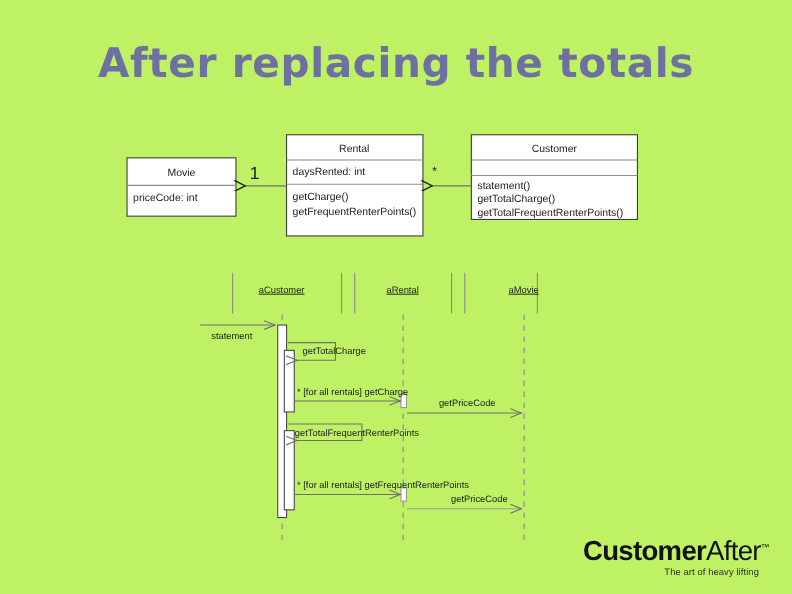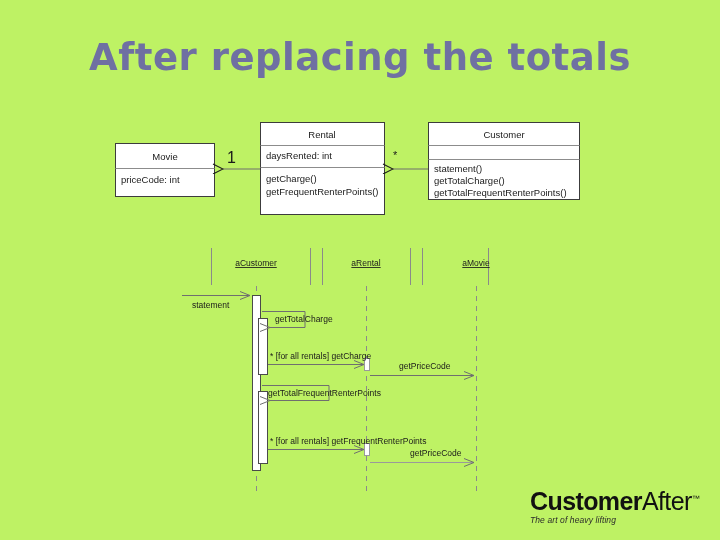--- a/index.html
+++ b/index.html
@@ -61,25 +61,24 @@
   #logo-word .lw-light { font-weight: normal; }
   #logo-tm {
     font-size: 8px;
     vertical-align: super;
     font-weight: normal;
   }
   #logo-tagline {
     font-family: "Liberation Sans", sans-serif;
     font-size: 8.5px;
     color: #2b2b2b;
-    text-align: left;
+    text-align: right;
     white-space: nowrap;
     margin-top: 1px;
     letter-spacing: 0.1px;
-    font-style: italic;
   }
 </style>
 </head>
 <body>
 
 <div id="slide">
 
   <div id="slide-title">After replacing the totals</div>
 
   <svg id="class-diagram" width="720" height="540" viewBox="0 0 720 540" xmlns="http://www.w3.org/2000/svg">

